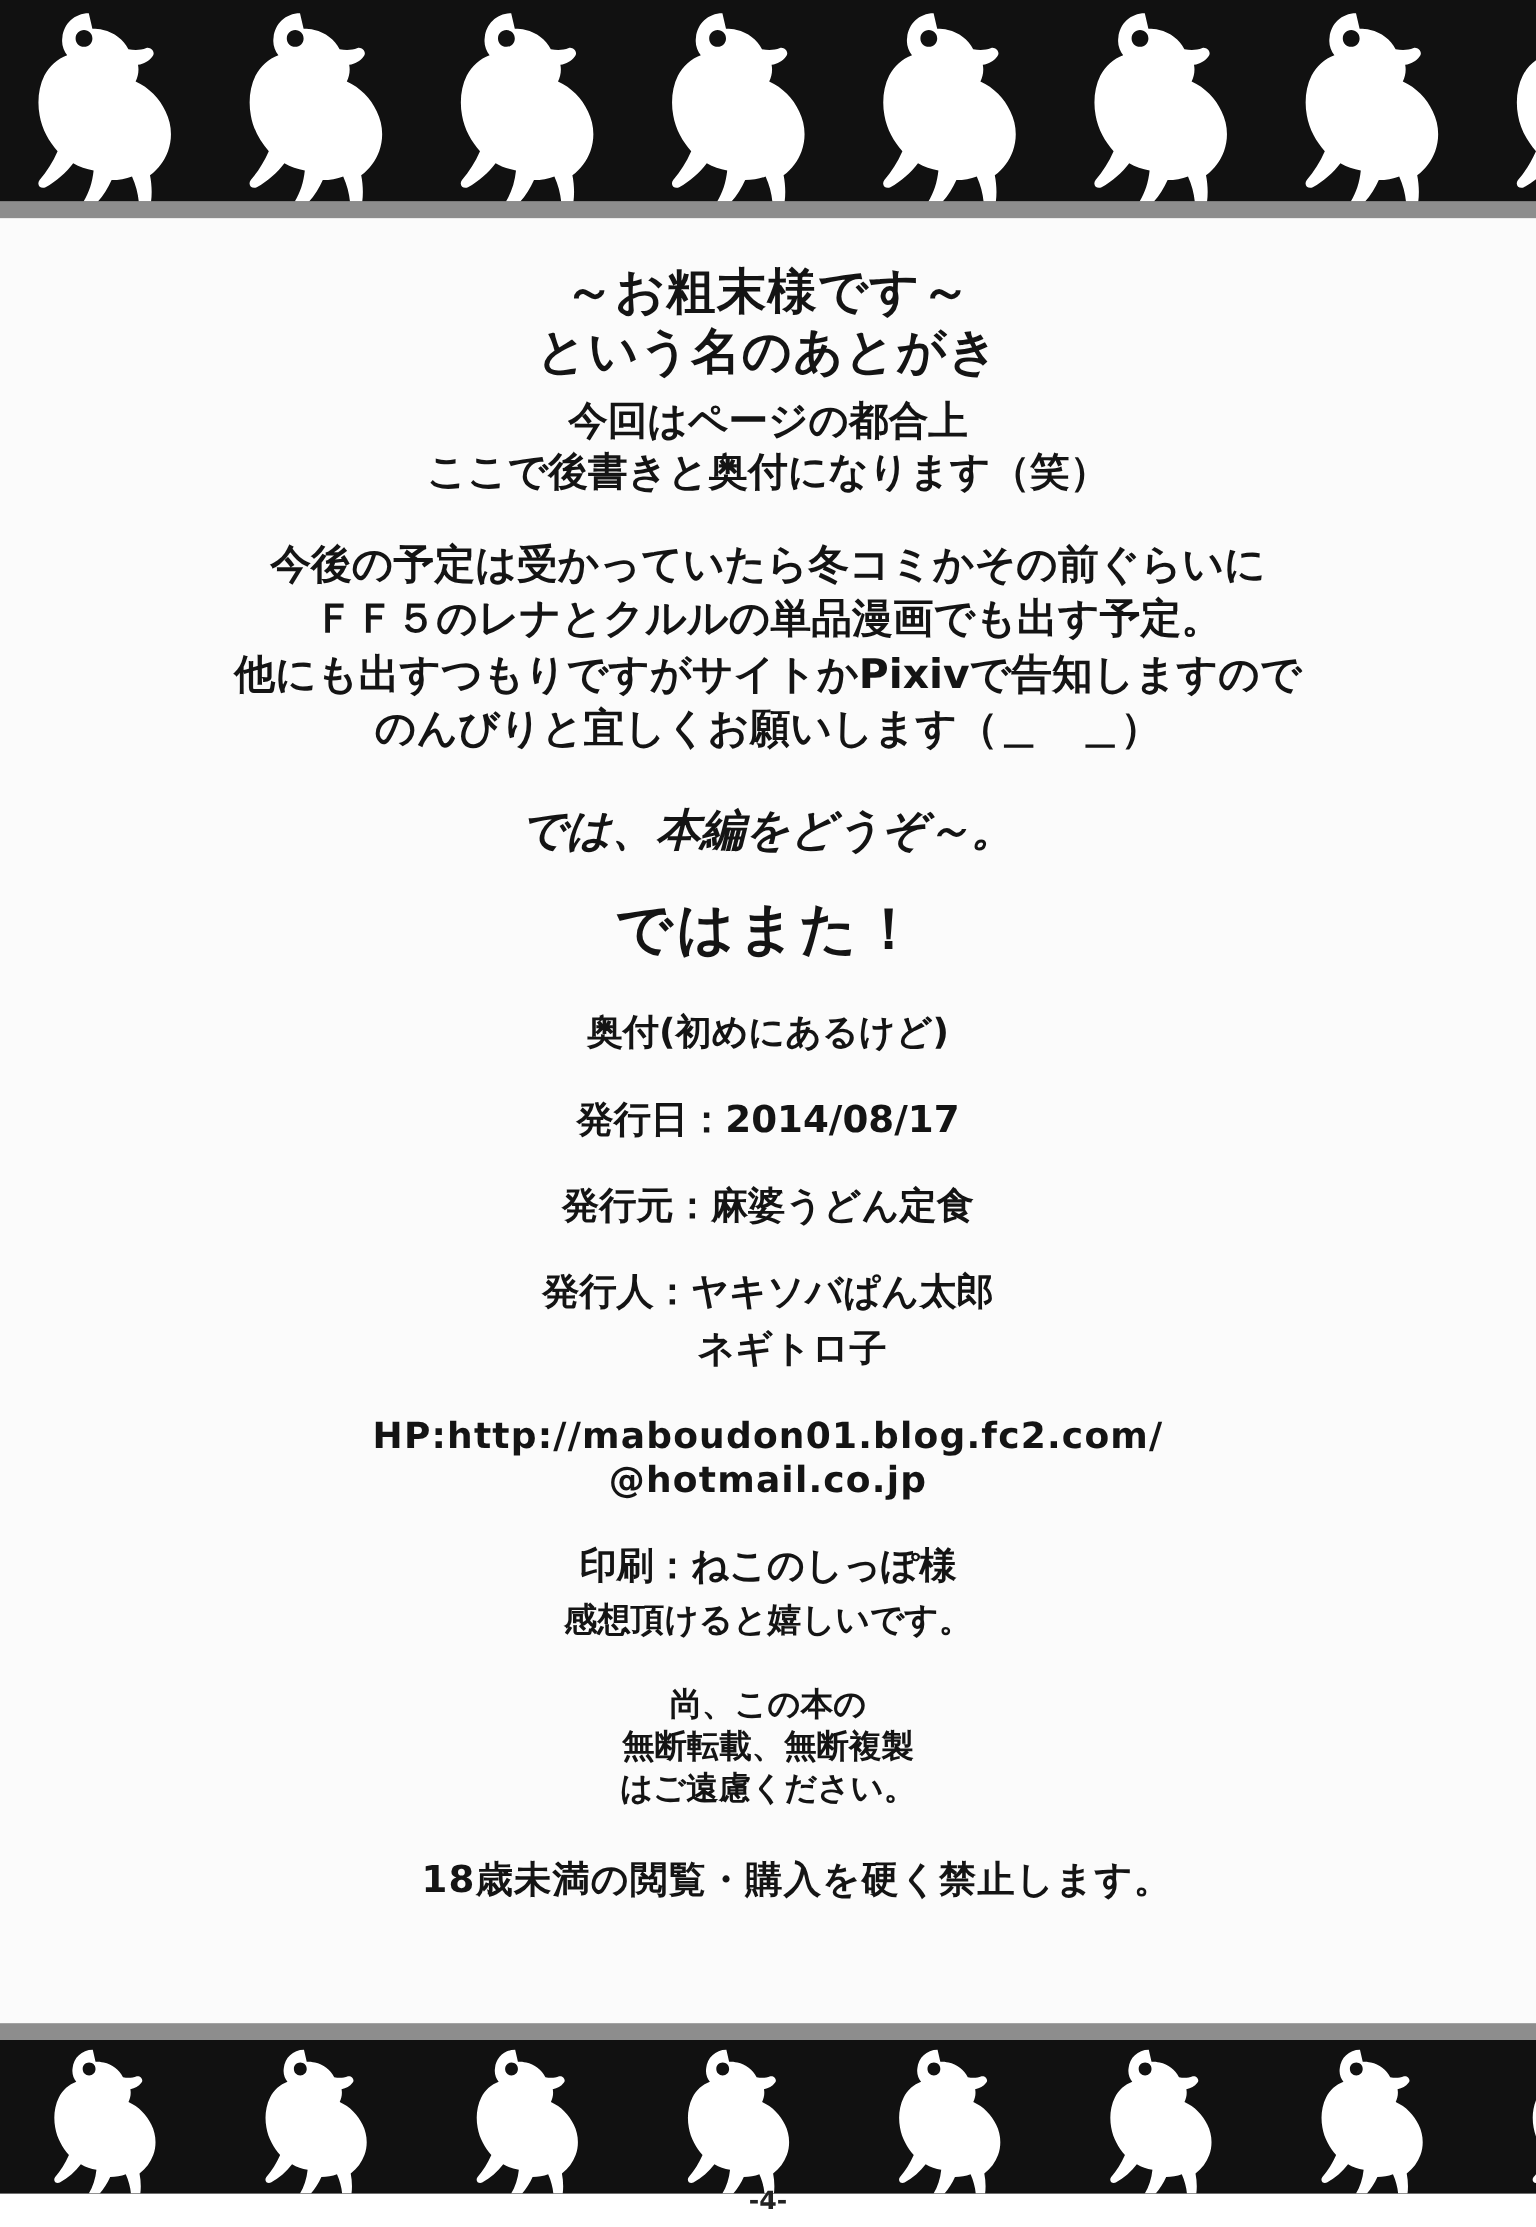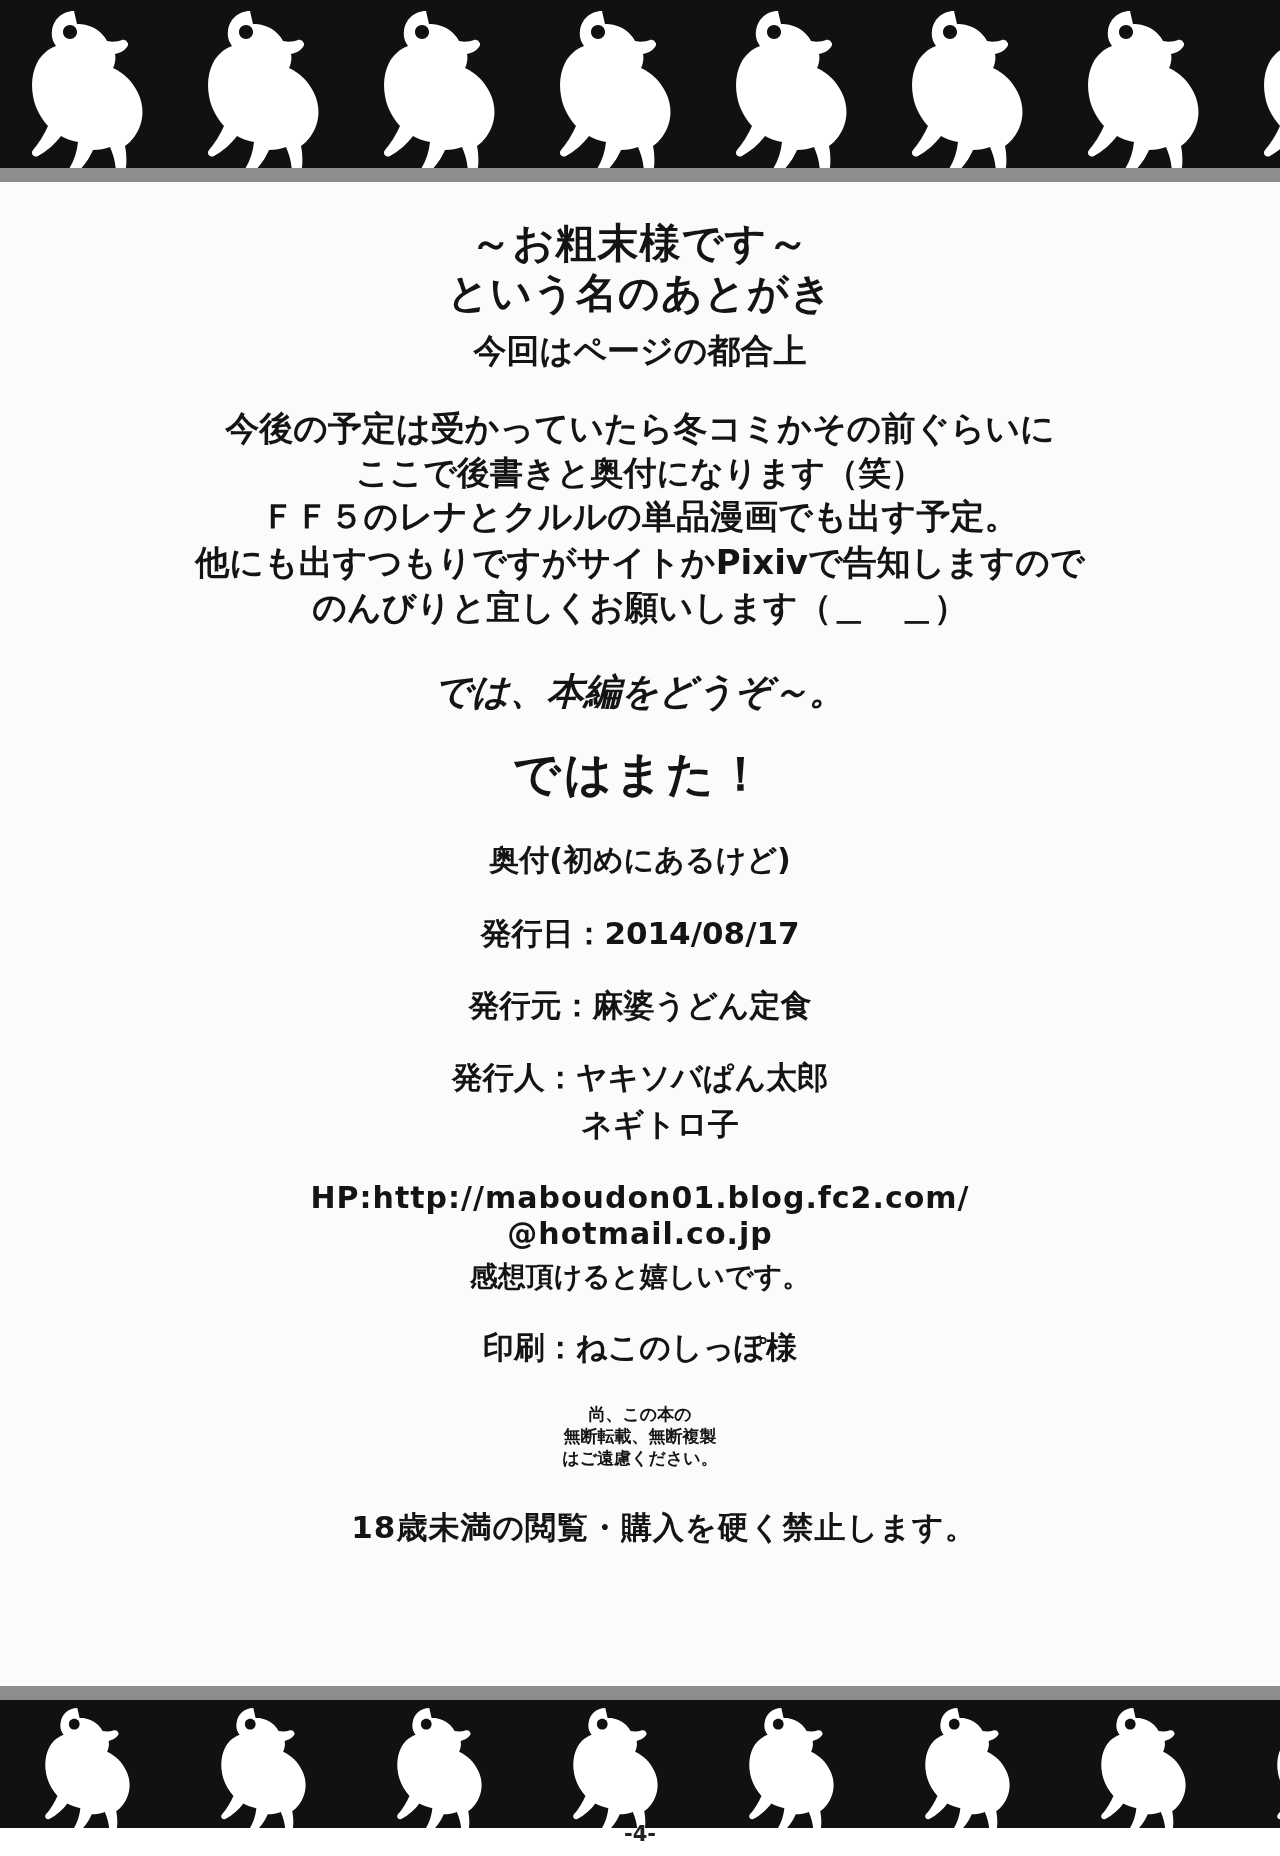--- a/index.html
+++ b/index.html
@@ -153,21 +153,21 @@
     letter-spacing: 1px;
   }
   .t-small {
     font-weight: bold;
     font-size: 28px;
     line-height: 1.26;
     margin-top: 6px;
   }
   .t-notice {
     font-weight: bold;
-    font-size: 17px;
+    font-size: 27px;
     line-height: 1.3;
     margin-top: 36px;
   }
   .t-warn {
     font-weight: bold;
     font-size: 31px;
     margin-top: 38px;
     letter-spacing: 1px;
     padding-left: 48px;
   }
@@ -234,43 +234,43 @@
     </div>
   </div>
   <div class="band-grey-top"></div>
 
   <div class="content">
 
     <div class="block t-title">～お粗末様です～</div>
     <div class="block t-title" style="margin-top:0">という名のあとがき</div>
 
     <div class="block t-sub">今回はページの都合上</div>
+    <div class="block t-sub" style="margin-top:0">ここで後書きと奥付になります（笑）</div>
+
     <div class="block t-body">今後の予定は受かっていたら冬コミかその前ぐらいに</div>
-
-    <div class="block t-sub" style="margin-top:0">ここで後書きと奥付になります（笑）</div>
     <div class="block t-body" style="margin-top:0">ＦＦ５のレナとクルルの単品漫画でも出す予定。</div>
     <div class="block t-body" style="margin-top:0">他にも出すつもりですがサイトかPixivで告知しますので</div>
     <div class="block t-body" style="margin-top:0">のんびりと宜しくお願いします（＿　＿）</div>
 
     <div class="block t-then">では、本編をどうぞ～。</div>
     <div class="block t-bye">ではまた！</div>
 
     <div class="block t-colophon-head">奥付(初めにあるけど)</div>
 
     <div class="block t-line">発行日：2014/08/17</div>
     <div class="block t-line">発行元：麻婆うどん定食</div>
     <div class="block t-line">発行人：ヤキソバぱん太郎</div>
     <div class="block t-line tight">ネギトロ子</div>
 
     <div class="block t-url">HP:http://maboudon01.blog.fc2.com/</div>
 
     <div class="block t-mail" style="margin-top:0">@hotmail.co.jp</div>
+    <div class="block t-line">印刷：ねこのしっぽ様</div>
+
     <div class="block t-small">感想頂けると嬉しいです。</div>
-
-    <div class="block t-line">印刷：ねこのしっぽ様</div>
 
     <div class="block t-notice">尚、この本の</div>
     <div class="block t-notice" style="margin-top:0">無断転載、無断複製</div>
     <div class="block t-notice" style="margin-top:0">はご遠慮ください。</div>
 
     <div class="block t-warn">18歳未満の閲覧・購入を硬く禁止します。</div>
   </div>
 
   <div class="band-grey-bottom"></div>
 

